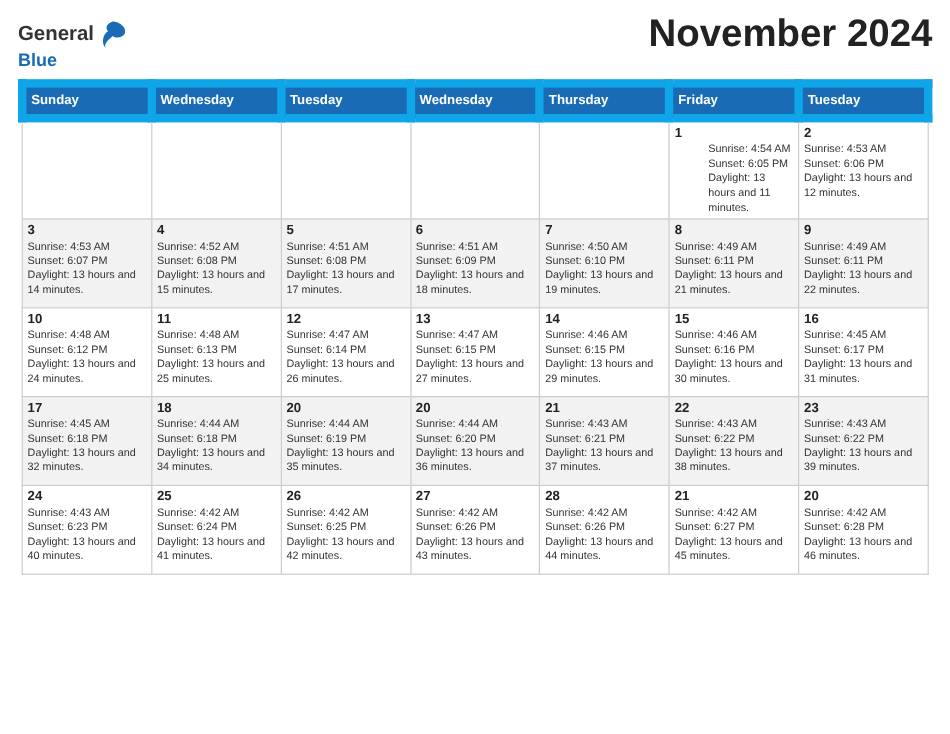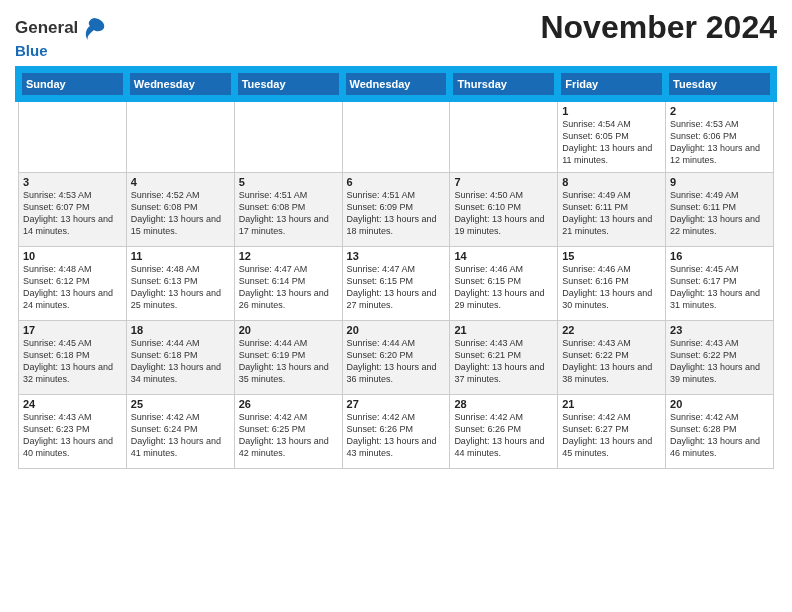--- a/index.html
+++ b/index.html
@@ -123,21 +123,21 @@
     </thead>
     <tbody id="calendar-body">
     <tr>
           <td class="empty-cell"></td>
           <td class="empty-cell"></td>
           <td class="empty-cell"></td>
           <td class="empty-cell"></td>
           <td class="empty-cell"></td>
           <td>
             <span class="day-num">1</span>
-            <div class="day-info" style="white-space: pre-line;">Sunrise: 4:54 AM
+            <div class="day-info" style="white-space: pre-line; margin-left: 28px;">Sunrise: 4:54 AM
 Sunset: 6:05 PM
 Daylight: 13 hours and 11 minutes.</div>
           </td>
           <td>
             <span class="day-num">2</span>
             <div class="day-info" style="white-space: pre-line;">Sunrise: 4:53 AM
 Sunset: 6:06 PM
 Daylight: 13 hours and 12 minutes.</div>
           </td>
         </tr>

